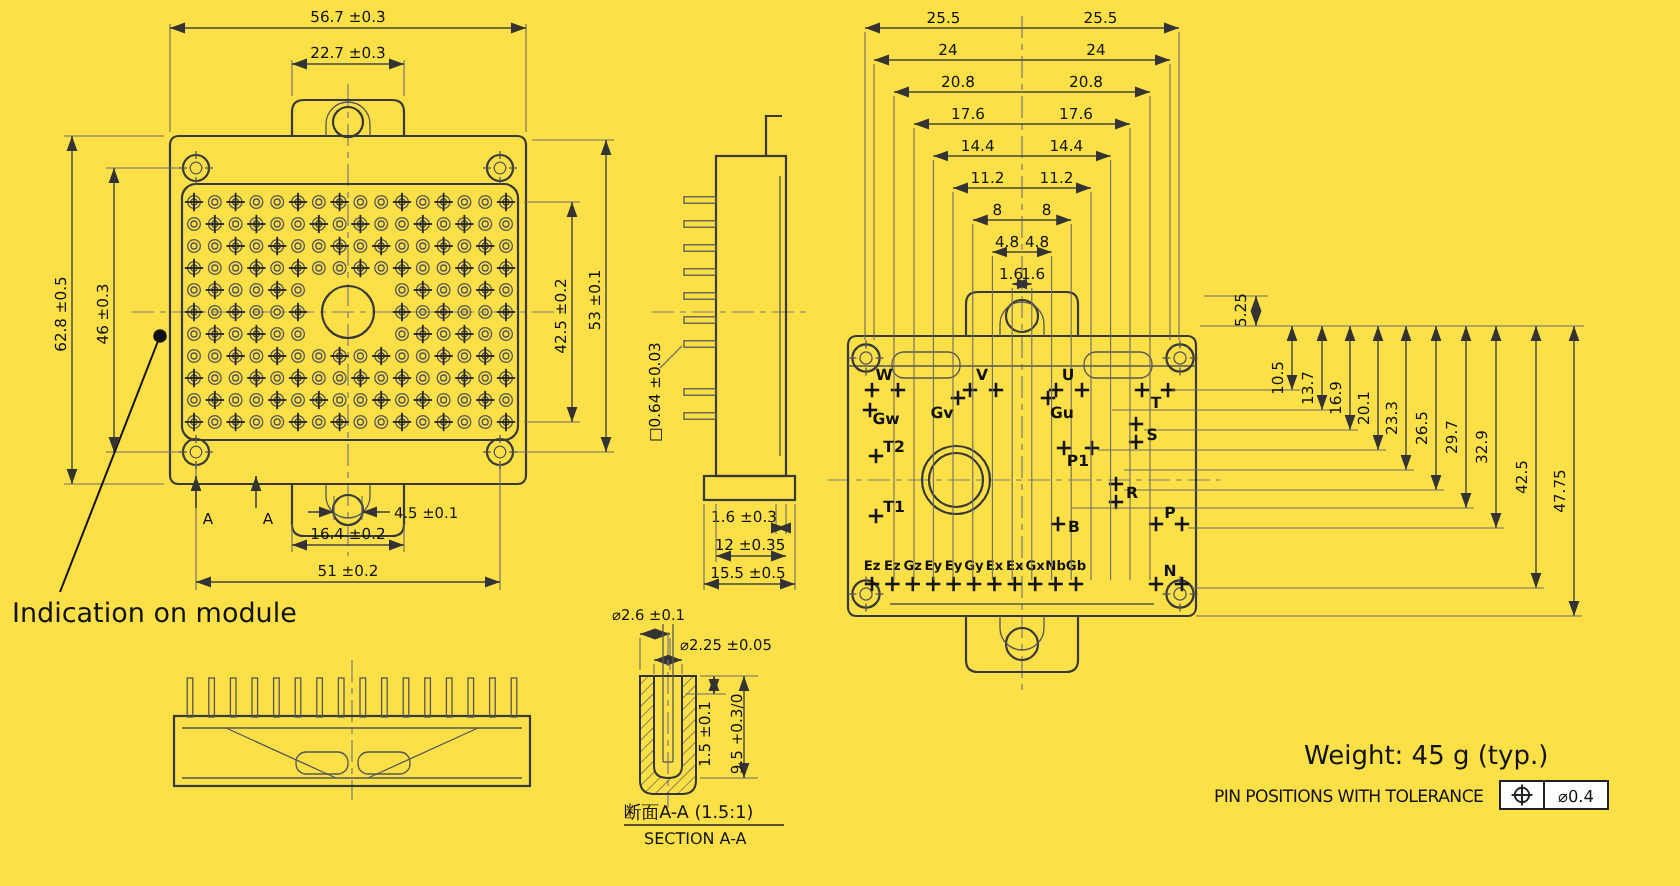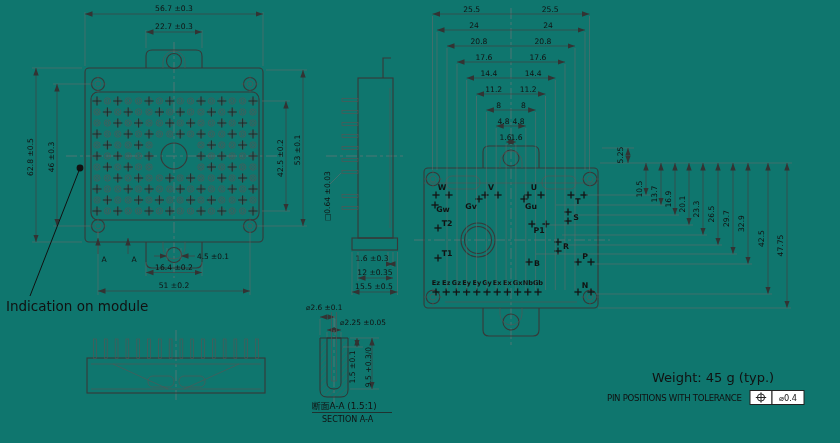--- a/index.html
+++ b/index.html
@@ -1,16 +1,16 @@
 <!DOCTYPE html>
 <html><head>
 <meta charset="utf-8">
 <style>
   html,body{margin:0;padding:0;background:#fff;}
-  .canvas{position:relative;width:840px;height:443px;background:#0f766e;overflow:hidden;}
+  .canvas{position:relative;width:840px;height:443px;background:#fde047;overflow:hidden;}
   svg{display:block;}
   .ln{fill:none;stroke:#383838;stroke-width:1.1;}
   .thin{fill:none;stroke:#555;stroke-width:0.65;}
   .ext{fill:none;stroke:#6a6a6a;stroke-width:0.55;}
   .dim{fill:none;stroke:#444;stroke-width:0.7;marker-start:url(#as);marker-end:url(#ae);}
   .dimE{fill:none;stroke:#444;stroke-width:0.8;marker-end:url(#ae);}
   .cl{fill:none;stroke:#7a7a7a;stroke-width:0.6;stroke-dasharray:11 3 3 3;}
   .pin{stroke:#141414;stroke-width:1.3;}
   text{font-family:"DejaVu Sans","Liberation Sans",sans-serif;fill:#111;}
   .dt{font-size:7.6px;text-anchor:middle;}

